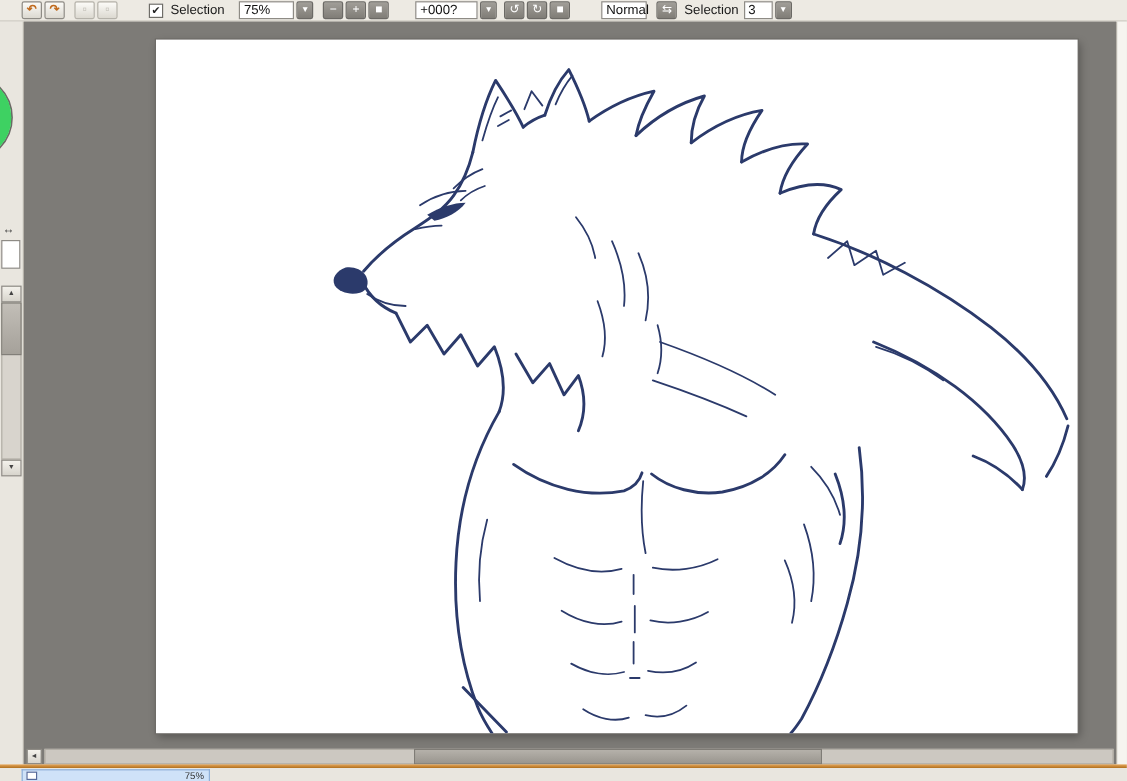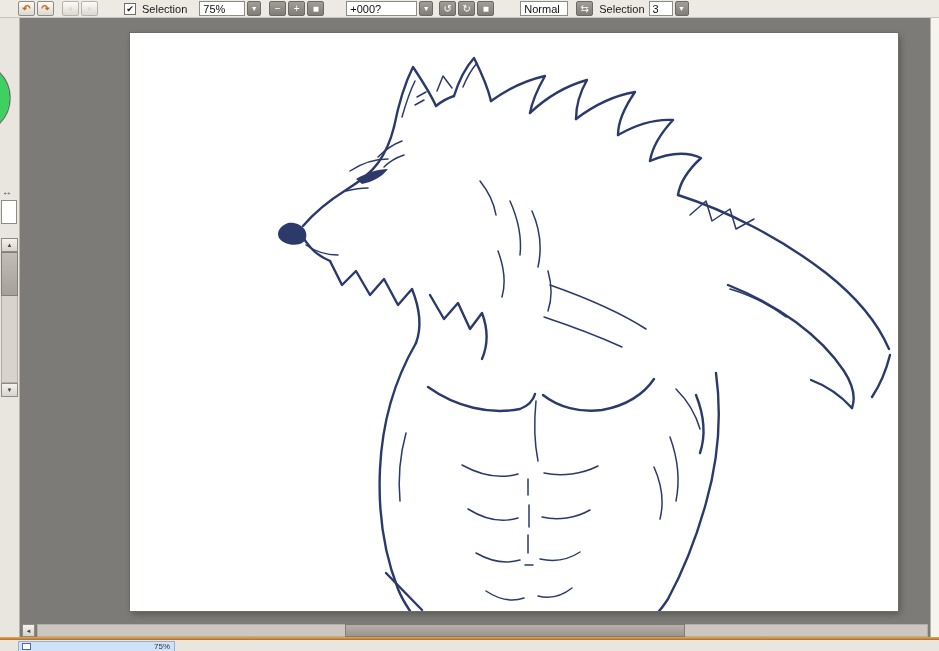--- a/index.html
+++ b/index.html
@@ -90,30 +90,30 @@
 
     <span class="field ml10" style="width:46px">75%</span>
     <button class="tbtn dark ddbtn">
       <span>▼</span>
     </button>
 
     <button class="tbtn dark ml6">−</button>
     <button class="tbtn dark">+</button>
     <button class="tbtn dark">■</button>
 
-    <span class="field ml20" style="width:71px">+000?</span>
+    <span class="field ml20" style="width:52px">+000?</span>
     <button class="tbtn dark ddbtn">
       <span>▼</span>
     </button>
 
     <button class="tbtn dark ml4">↺</button>
     <button class="tbtn dark">↻</button>
     <button class="tbtn dark">■</button>
 
-    <span class="field ml24" style="width:48px">Normal</span>
+    <span class="field ml24" style="width:38px">Normal</span>
     <button class="tbtn dark ml6">
       <span>⇆</span>
     </button>
 
     <span class="tlabel ml8">Selection</span>
     <span class="field ml2" style="width:24px">3</span>
     <button class="tbtn dark ddbtn">
       <span>▼</span>
     </button>
   </div>

